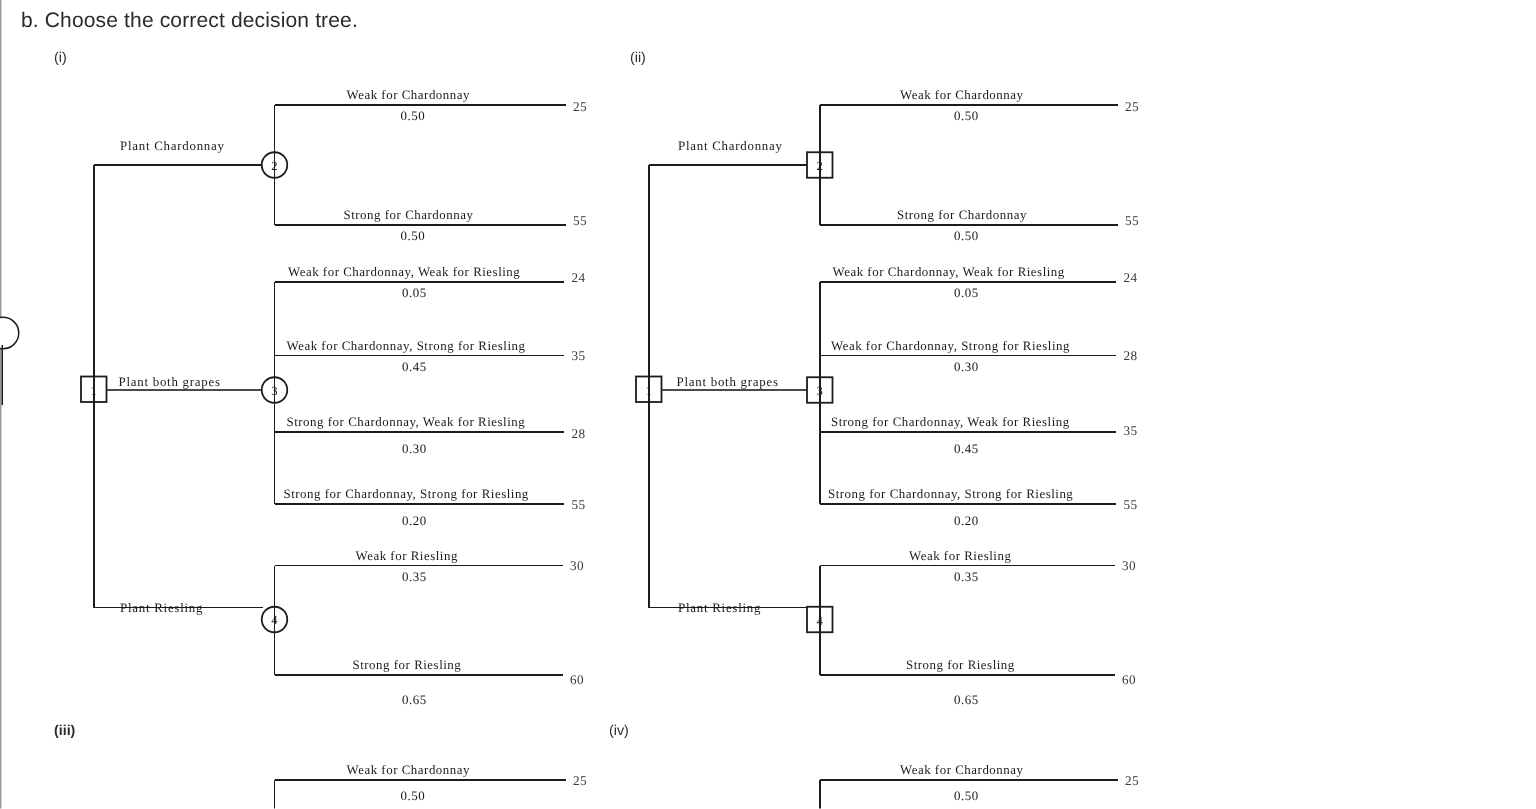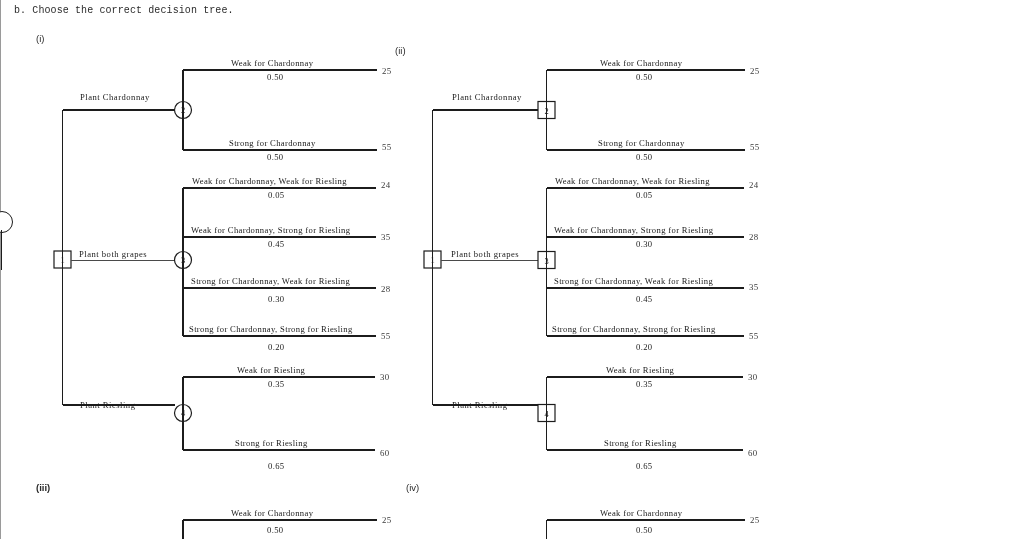--- a/index.html
+++ b/index.html
@@ -25,23 +25,23 @@
   .page-edge-left {
     position: absolute;
     left: 0px; top: 0px;
     width: 1px; height: 539px;
     background: #9a9a9a;
   }
   .prompt-text {
     position: absolute;
     left: 14px;
     top: 5px;
-    font-size: 10px;
+    font-size: 14px;
     color: #2b2b2b;
-    font-family: Liberation Mono, monospace;
+    font-family: Liberation Sans, sans-serif;
     letter-spacing: 0.1px;
     white-space: nowrap;
   }
   .tree-label {
     position: absolute;
     font-size: 9.5px;
     color: #2b2b2b;
     font-family: "Liberation Sans", sans-serif;
     white-space: nowrap;
   }
@@ -127,21 +127,21 @@
 <div id="page-root">
 
   <div class="page-edge-left"></div>
 
   <div class="prompt-text">b. Choose the correct decision tree.</div>
 
   <div class="partial-circle-artifact"></div>
   <div class="artifact-stub"></div>
 
   <div class="tree-label" style="left:36px; top:33px;">(i)</div>
-  <div class="tree-label" style="left:395px; top:33px;margin-top:12px;">(ii)</div>
+  <div class="tree-label" style="left:420px; top:33px;">(ii)</div>
   <div class="tree-label" style="left:36px; top:482px;font-weight:bold;">(iii)</div>
   <div class="tree-label" style="left:406px; top:482px;">(iv)</div>
 
   <div class="tree-panel" style="left:0px; top:0px;">
     <svg class="tree-svg" width="400" height="500" viewBox="0 0 400 500">
 
       <rect class="node-shape" x="54" y="251" width="17" height="17"></rect>
       <text class="node-num" x="62.5" y="263">1</text>
 
       <path class="ln" d="M62.5 110 L62.5 405"></path>

